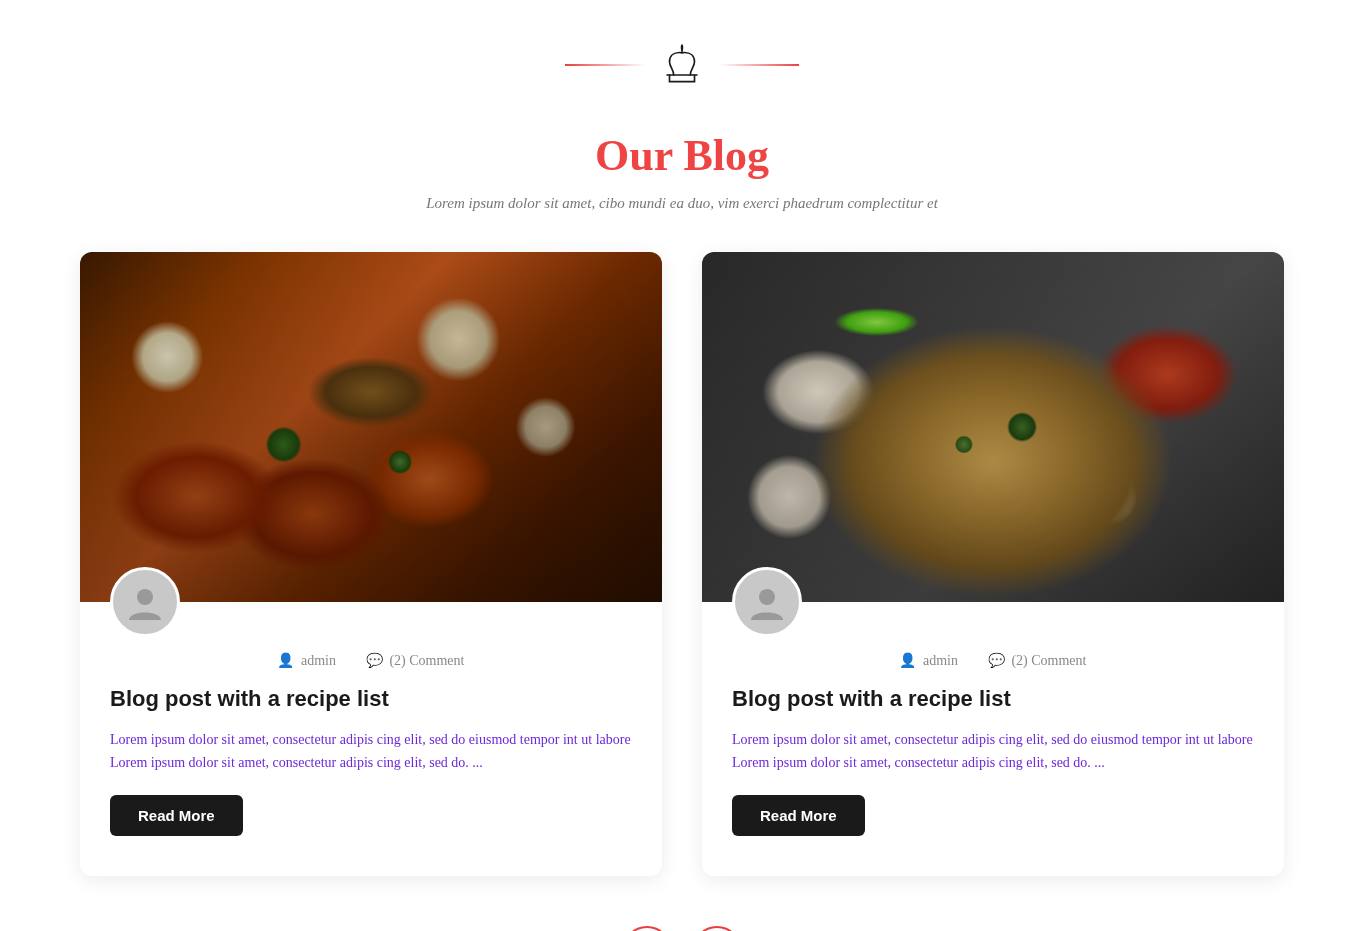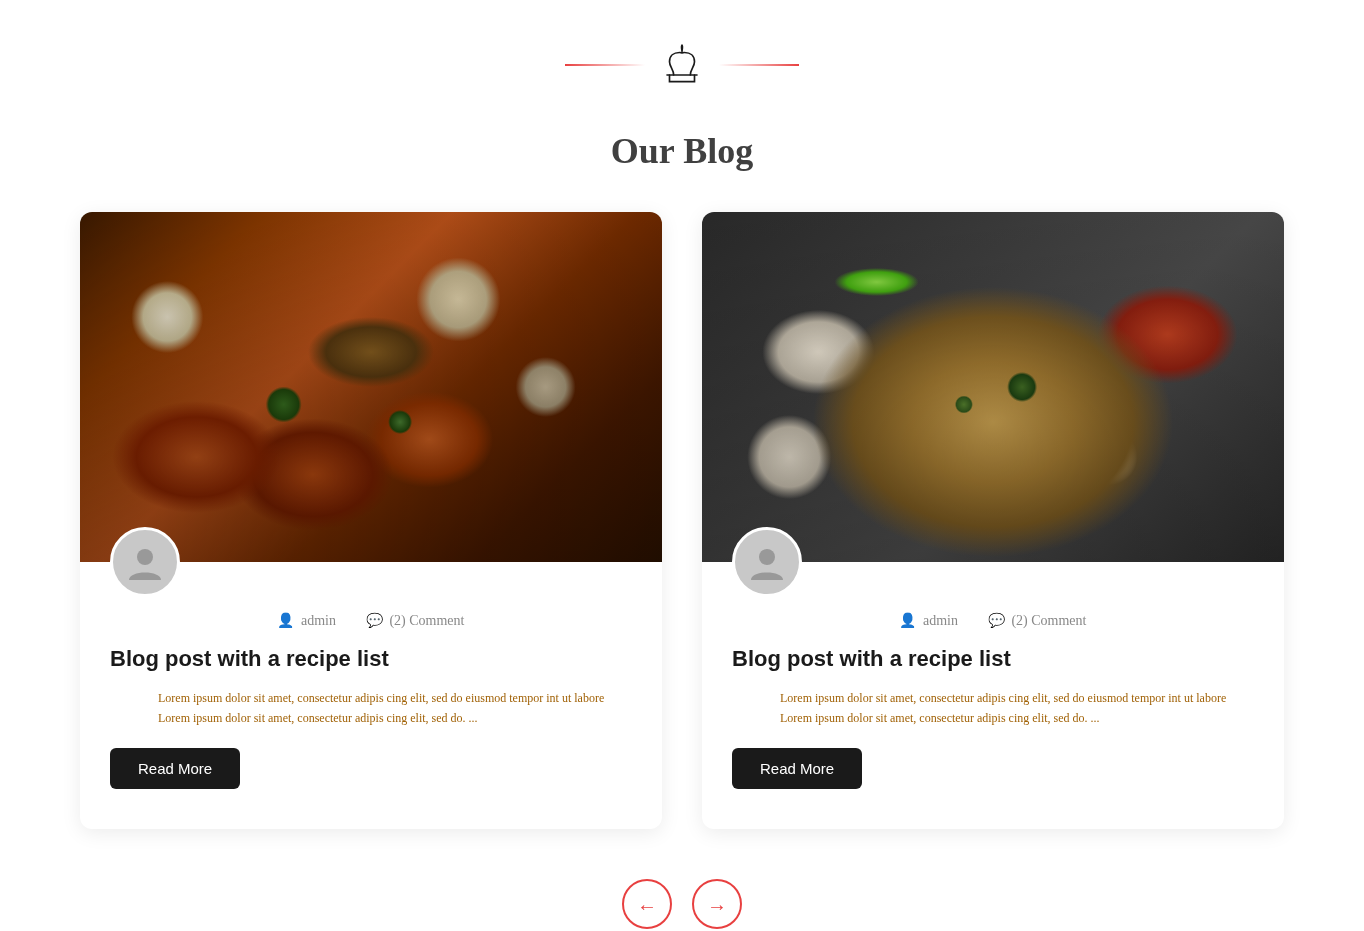--- a/index.html
+++ b/index.html
@@ -43,24 +43,24 @@
     .header-line.right {
       background: linear-gradient(to left, #e84040, transparent);
     }
 
     .chef-hat-icon {
       width: 50px;
       height: 50px;
     }
 
     .section-title {
-      font-size: 36px;
+      font-size: 44px;
       font-weight: 700;
       font-family: 'Georgia', serif;
-      color: #404040;
+      color: #ef4444;
       margin-bottom: 14px;
       margin-top: 40px;
     }
 
     .section-subtitle {
       font-size: 15px;
       color: #777;
       font-style: italic;
     }
 
@@ -183,35 +183,34 @@
     .blog-card-title {
       font-size: 22px;
       font-weight: 700;
       font-family: Liberation Sans, sans-serif;
       color: #1a1a1a;
       margin-bottom: 14px;
       line-height: 1.3;
     }
 
     .blog-card-excerpt {
-      font-size: 12px;
-      color: #a16207;
+      font-size: 14px;
+      color: #6d28d9;
       line-height: 1.7;
       margin-bottom: 20px;
-      margin-left: 48px;
     }
 
     .read-more-btn {
       display: inline-block;
       background: #1a1a1a;
       color: #fff;
       padding: 12px 28px;
       border-radius: 6px;
       font-size: 15px;
-      font-weight: 400;
+      font-weight: 700;
       border: none;
       cursor: pointer;
       text-decoration: none;
       transition: background 0.2s;
     }
 
     
     .nav-arrows {
       display: flex;
       justify-content: center;
@@ -267,20 +266,21 @@
       <div class="header-line"></div>
       <svg class="chef-hat-icon" viewBox="0 0 60 60" fill="none" xmlns="http://www.w3.org/2000/svg">
         <path d="M15 42 L15 50 L45 50 L45 42" stroke="#1a1a1a" stroke-width="2" fill="none" stroke-linecap="round"></path>
         <path d="M12 42 L48 42" stroke="#1a1a1a" stroke-width="2" stroke-linecap="round"></path>
         <path d="M20 42 C20 35 15 32 15 26 C15 19 20 15 27 15 C28 15 29 15.2 30 15.5 C31 15.2 32 15 33 15 C40 15 45 19 45 26 C45 32 40 35 40 42" stroke="#1a1a1a" stroke-width="2" fill="none" stroke-linecap="round" stroke-linejoin="round"></path>
         <path d="M30 15.5 C30 12 32 8 30 6 C28 8 30 12 30 15.5" stroke="#1a1a1a" stroke-width="1.5" fill="none"></path>
       </svg>
       <div class="header-line right"></div>
     </div>
     <h2 class="section-title">Our Blog</h2>
+    <p class="section-subtitle">Lorem ipsum dolor sit amet, cibo mundi ea duo, vim exerci phaedrum complectitur et</p>
   </div>
 
   <div class="blog-grid">
 
     <div class="blog-card">
       <div class="card-image-wrapper">
         <div class="blog-card-image">
           <div class="food-image-1"></div>
         </div>
         <div class="avatar-container">

